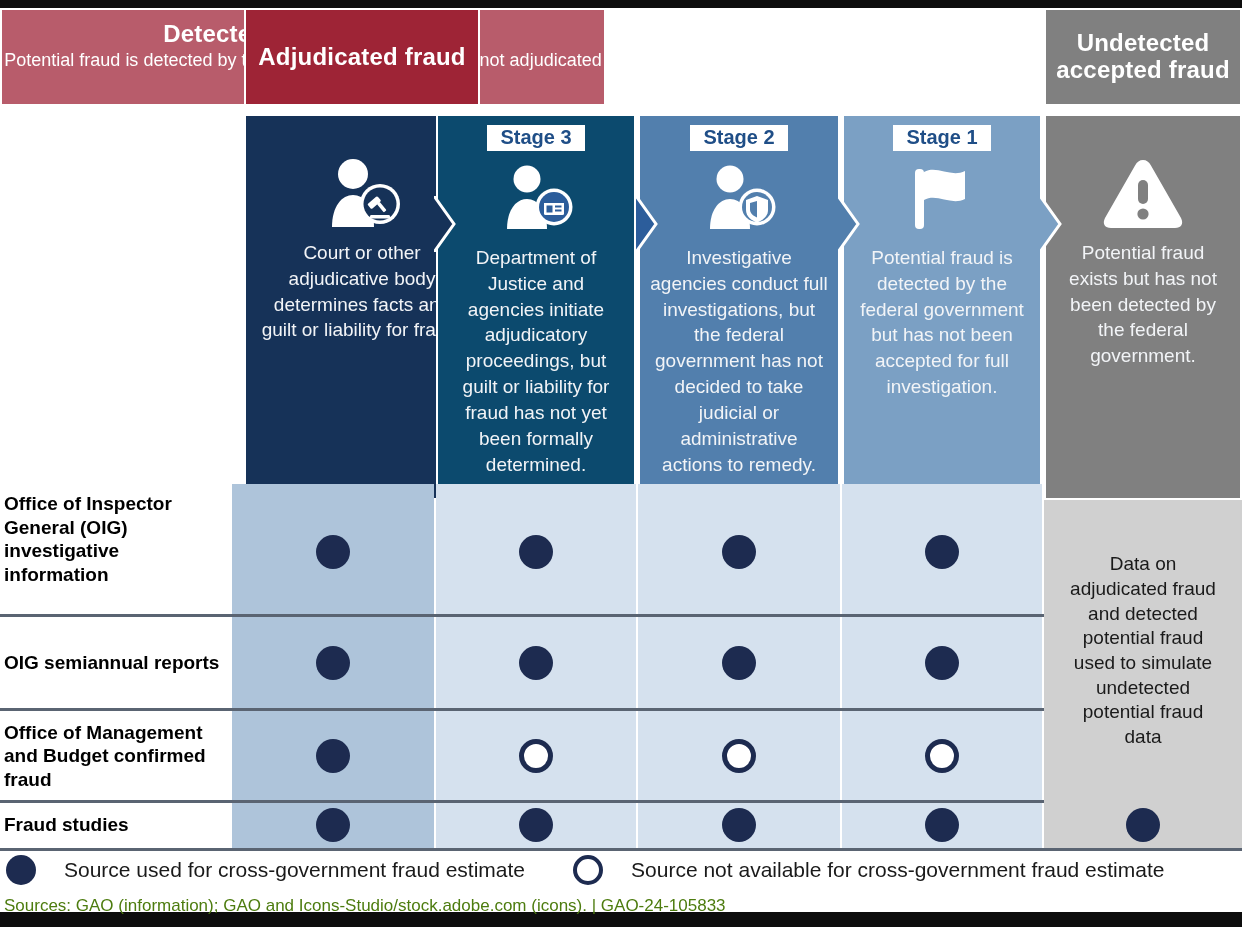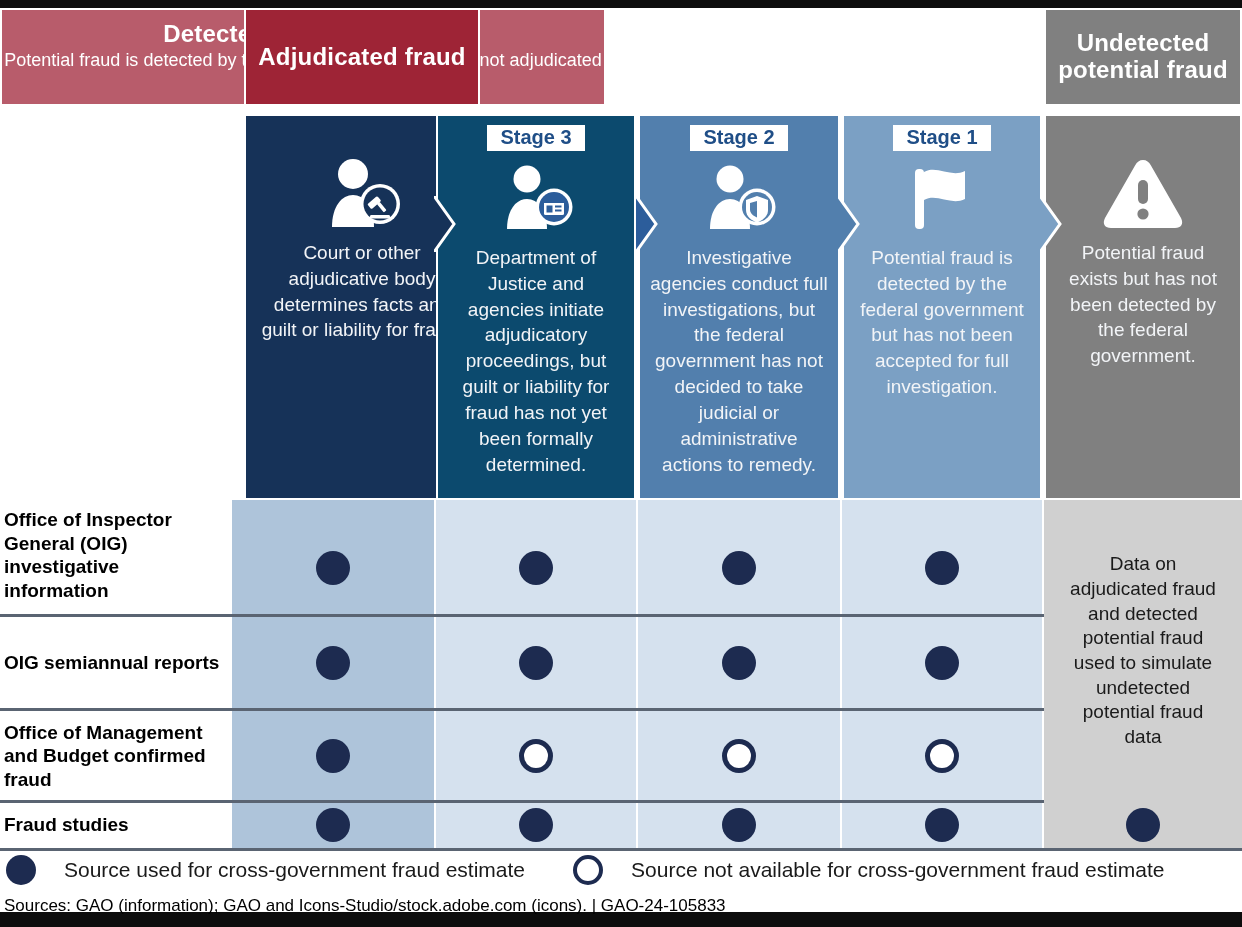--- a/index.html
+++ b/index.html
@@ -67,21 +67,21 @@
   }
 
   
   .chev {
     position: absolute; top: 188px;
     width: 22px; height: 56px; z-index: 6;
   }
 
   
   .row { position: absolute; left: 0; width: 1242px; }
-  .row-r1 { top: 492px; height: 136px; }
+  .row-r1 { top: 476px; height: 136px; }
   .row-r2 { top: 608px; height: 94px; }
   .row-r3 { top: 702px; height: 92px; }
   .row-r4 { top: 794px; height: 46px; }
 
   .cell { position: absolute; top: 0; height: 100%; }
   .cell-label {
     left: 0; width: 232px; background: #ffffff;
     color: #000000; font-size: 19px; font-weight: bold;
     line-height: 1.24; padding: 8px 8px 0 4px;
   }
@@ -125,40 +125,40 @@
   .legend-item { display: flex; align-items: center; gap: 16px; }
   .legend-item.first { margin-left: 6px; }
   .legend-item.second { margin-left: 48px; }
   .legend-dot { width: 30px; height: 30px; border-radius: 50%; flex: 0 0 auto; }
   .legend-dot.filled { background: #1d2b50; }
   .legend-dot.open { background: #ffffff; border: 4px solid #1d2b50; }
   .legend-text { font-size: 21px; color: #1a1a1a; margin-left: 12px; white-space: nowrap; }
 
   .sources {
     position: absolute; left: 4px; top: 888px;
-    font-size: 17px; color: #000000; white-space: nowrap;
+    font-size: 17px; color: #4d7c0f; white-space: nowrap;
   }
 </style>
 </head>
 <body>
 
 <div class="page">
 <div class="canvas">
 
   <div class="banner col-adj banner-adj">
     <div class="banner-title">Adjudicated fraud</div>
   </div>
 
   <div class="banner banner-det">
     <div class="banner-title">Detected potential fraud</div>
     <div class="banner-sub">Potential fraud is detected by the federal government but is not adjudicated as fraud.</div>
   </div>
 
   <div class="banner col-und banner-und">
-    <div class="banner-title">Undetected potential fraud</div>
+    <div class="banner-title">Undetected accepted fraud</div>
   </div>
 
   <div class="stage col-adj stage-adj">
     <div class="icon-wrap no-badge">
       <svg width="84" height="72" viewBox="0 0 84 72" aria-hidden="true">
         <circle cx="33" cy="17" r="15" fill="#fff"></circle>
         <path d="M12 70 C12 49 22 38 33 38 C44 38 54 49 54 70 Z" fill="#fff"></path>
         <circle cx="60" cy="47" r="20" fill="#fff"></circle>
         <circle cx="60" cy="47" r="16.5" fill="#163258"></circle>
         <g transform="translate(60,47) rotate(-40)" fill="#fff">

